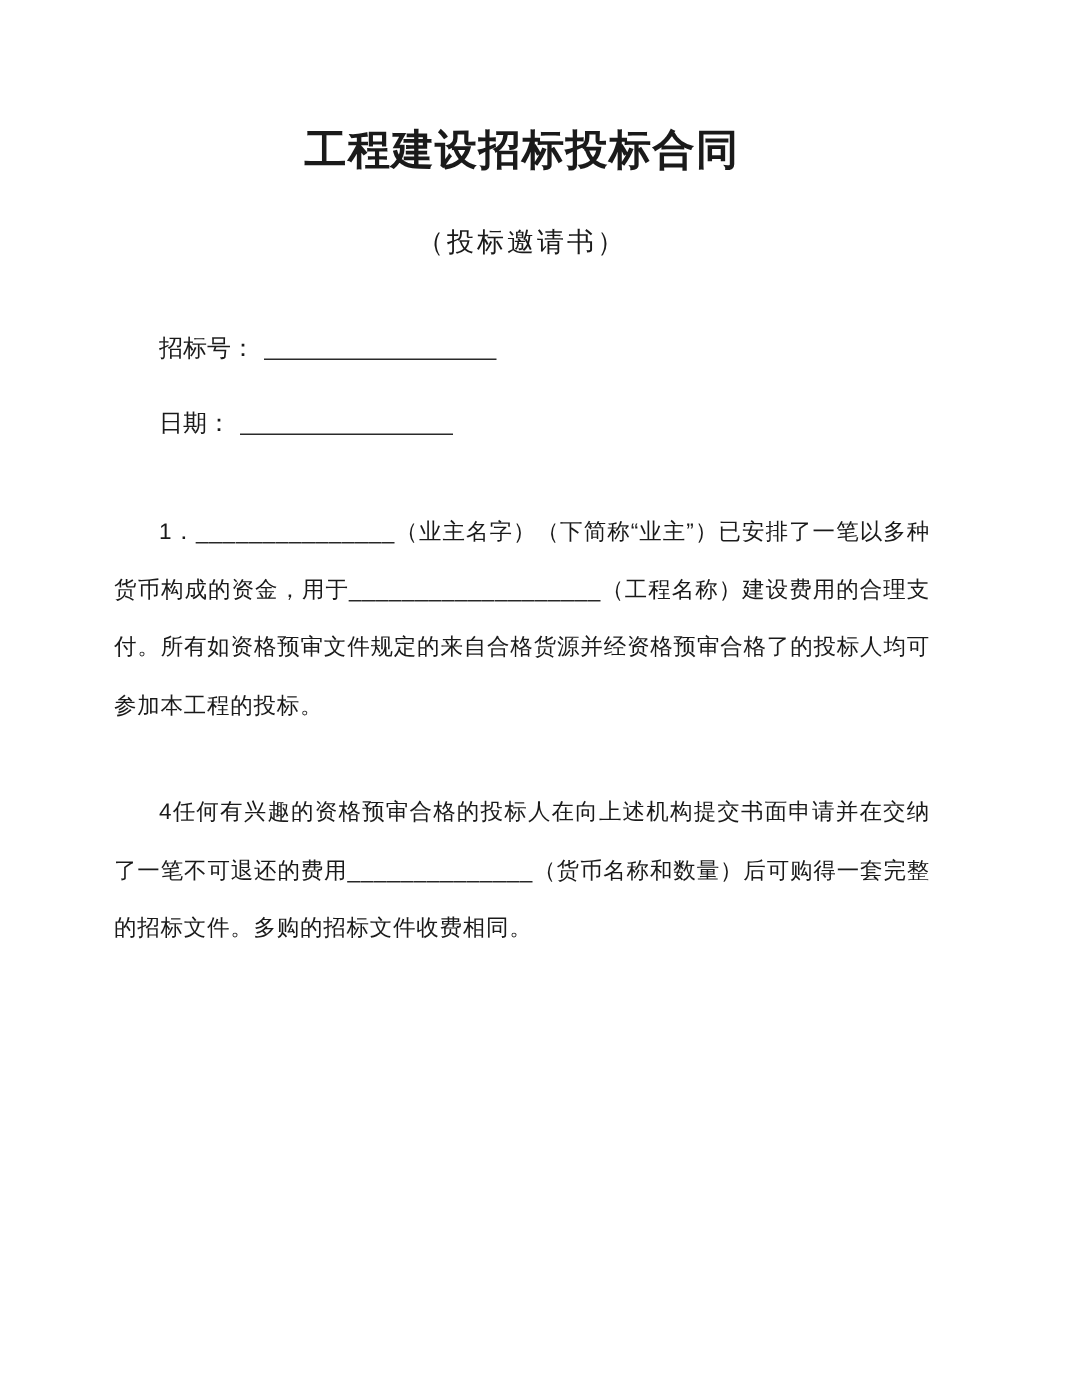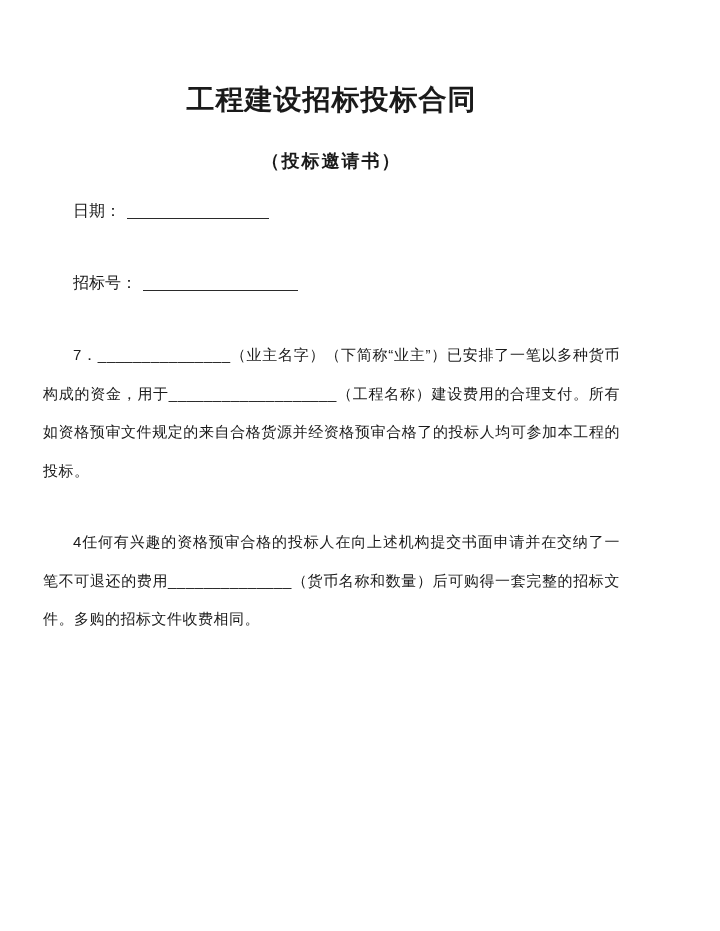--- a/index.html
+++ b/index.html
@@ -9,38 +9,38 @@
   }
   .page {
     position: relative;
     width: 720px;
     height: 931px;
     margin: 0 auto;
     background: #ffffff;
     color: #1a1a1a;
     font-family: "Liberation Sans", "DejaVu Sans", sans-serif;
     box-sizing: border-box;
-    padding: 84px 100px 0 43px;
+    padding: 84px 100px 0 76px;
     overflow: hidden;
   }
   .doc-title {
     margin: 0;
     font-size: 28px;
     line-height: 32px;
     font-weight: bold;
     text-align: center;
     letter-spacing: 1px;
   }
   .doc-subtitle {
     margin: 34px 0 0 0;
     font-size: 18px;
     line-height: 22px;
     text-align: center;
     letter-spacing: 2px;
-    font-weight: bold;
+    font-weight: normal;
   }
   .field-row {
     font-size: 16px;
     line-height: 22px;
     padding-left: 30px;
   }
   .field-row.date-row { margin-top: 28px; }
   .field-row.bid-row  { margin-top: 50px; }
   .blank-line {
     display: inline-block;
@@ -66,27 +66,27 @@
 </style>
 </head>
 <body>
 
 <div class="page">
 
   <h1 class="doc-title">工程建设招标投标合同</h1>
 
   <div class="doc-subtitle">（投标邀请书）</div>
 
+  <div class="field-row bid-row">
+    <span>招标号：</span><span class="blank-line bid-blank"></span>
+  </div>
+
   <div class="field-row date-row">
     <span>日期：</span><span class="blank-line date-blank"></span>
   </div>
 
-  <div class="field-row bid-row">
-    <span>招标号：</span><span class="blank-line bid-blank"></span>
-  </div>
-
-  <p class="doc-paragraph p1">7．_______________（业主名字）（下简称“业主”）已安排了一笔以多种货币构成的资金，用于___________________（工程名称）建设费用的合理支付。所有如资格预审文件规定的来自合格货源并经资格预审合格了的投标人均可参加本工程的投标。</p>
+  <p class="doc-paragraph p1">1．_______________（业主名字）（下简称“业主”）已安排了一笔以多种货币构成的资金，用于___________________（工程名称）建设费用的合理支付。所有如资格预审文件规定的来自合格货源并经资格预审合格了的投标人均可参加本工程的投标。</p>
 
 
 
   <p class="doc-paragraph p4">4任何有兴趣的资格预审合格的投标人在向上述机构提交书面申请并在交纳了一笔不可退还的费用______________（货币名称和数量）后可购得一套完整的招标文件。多购的招标文件收费相同。</p>
 
 </div>
 
 </body></html>

